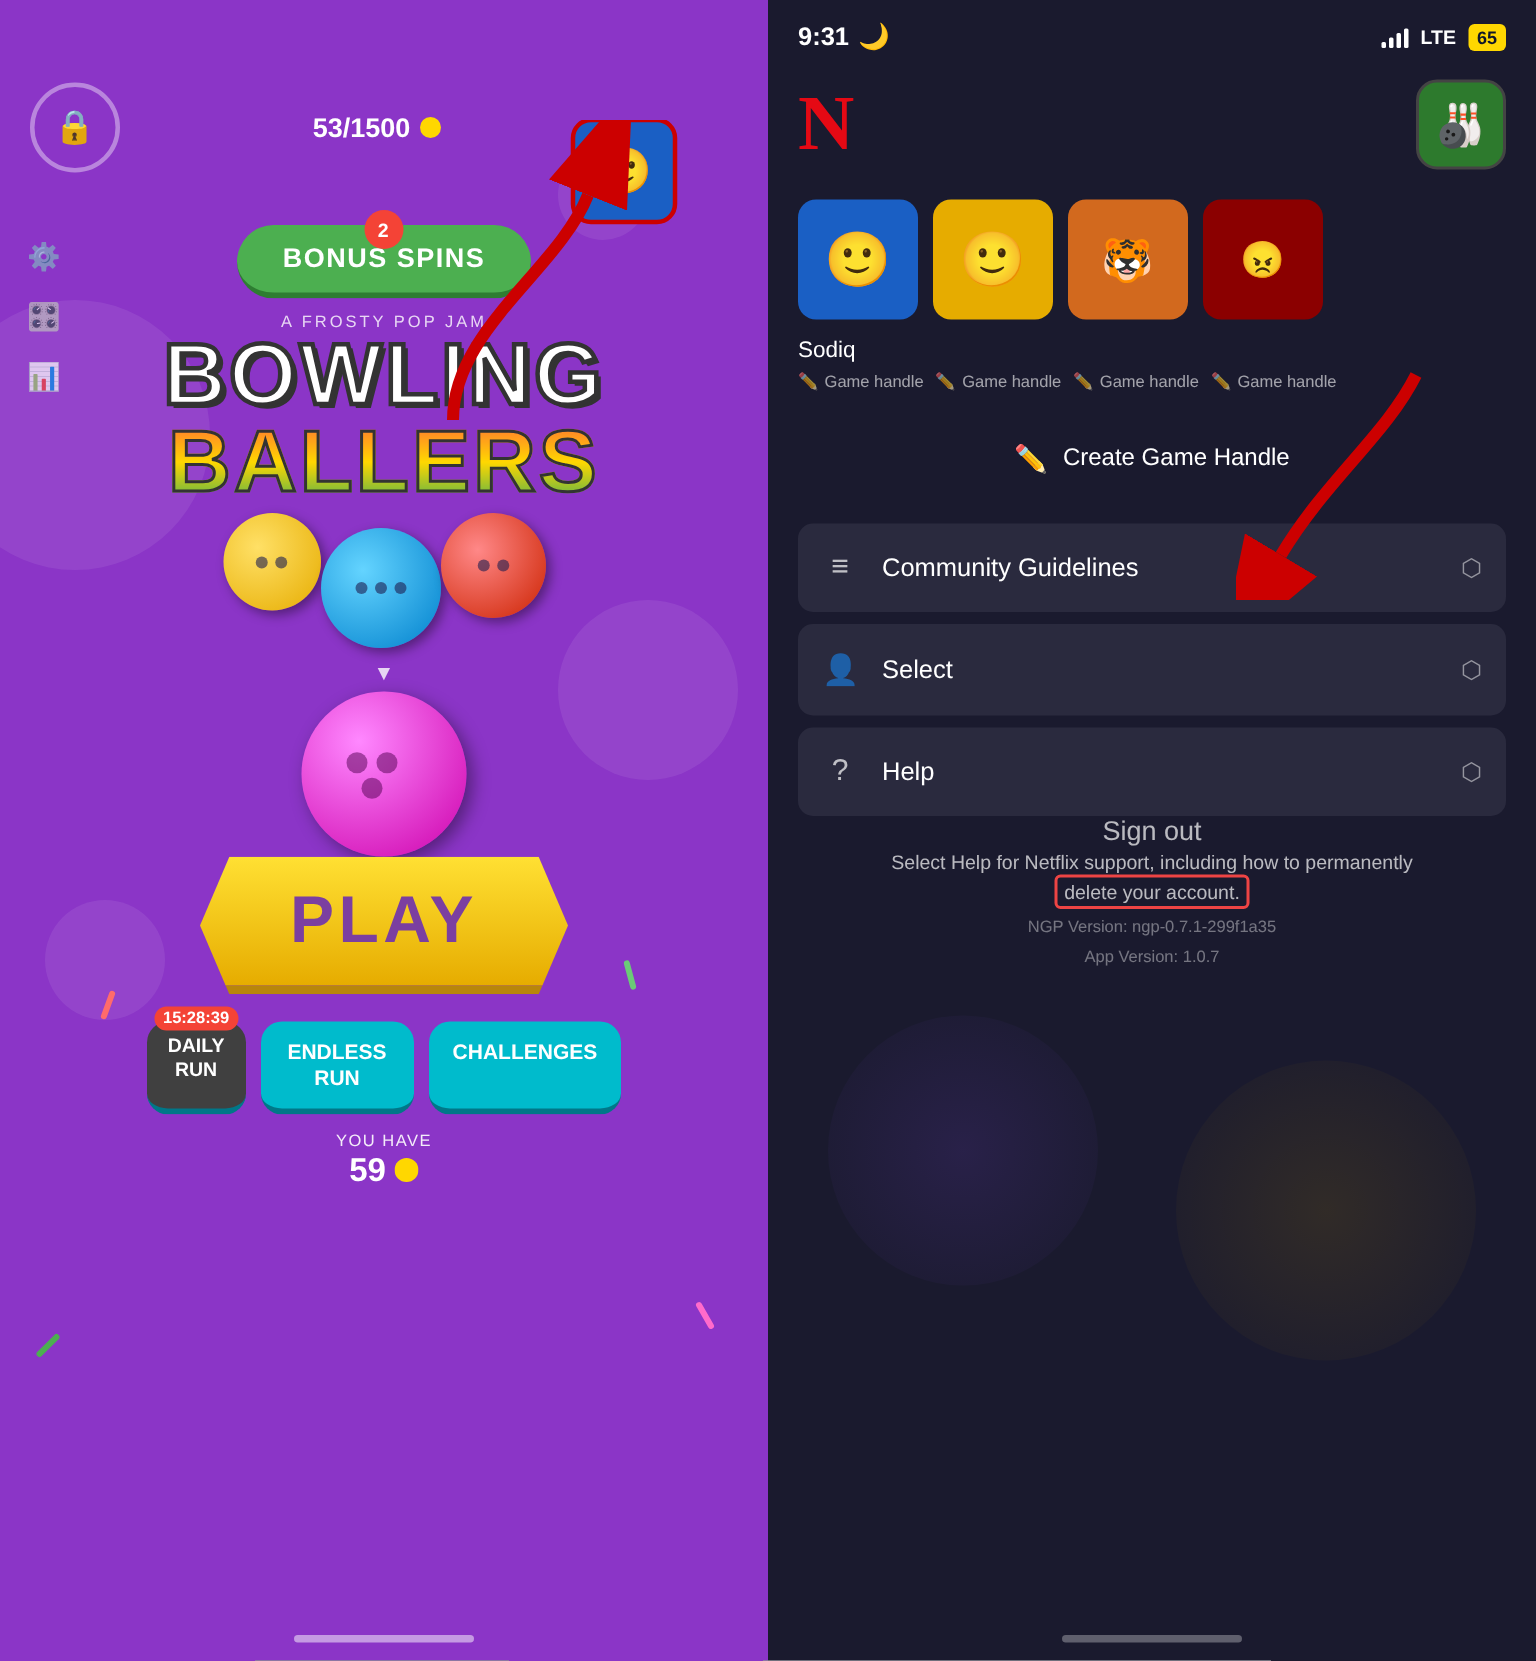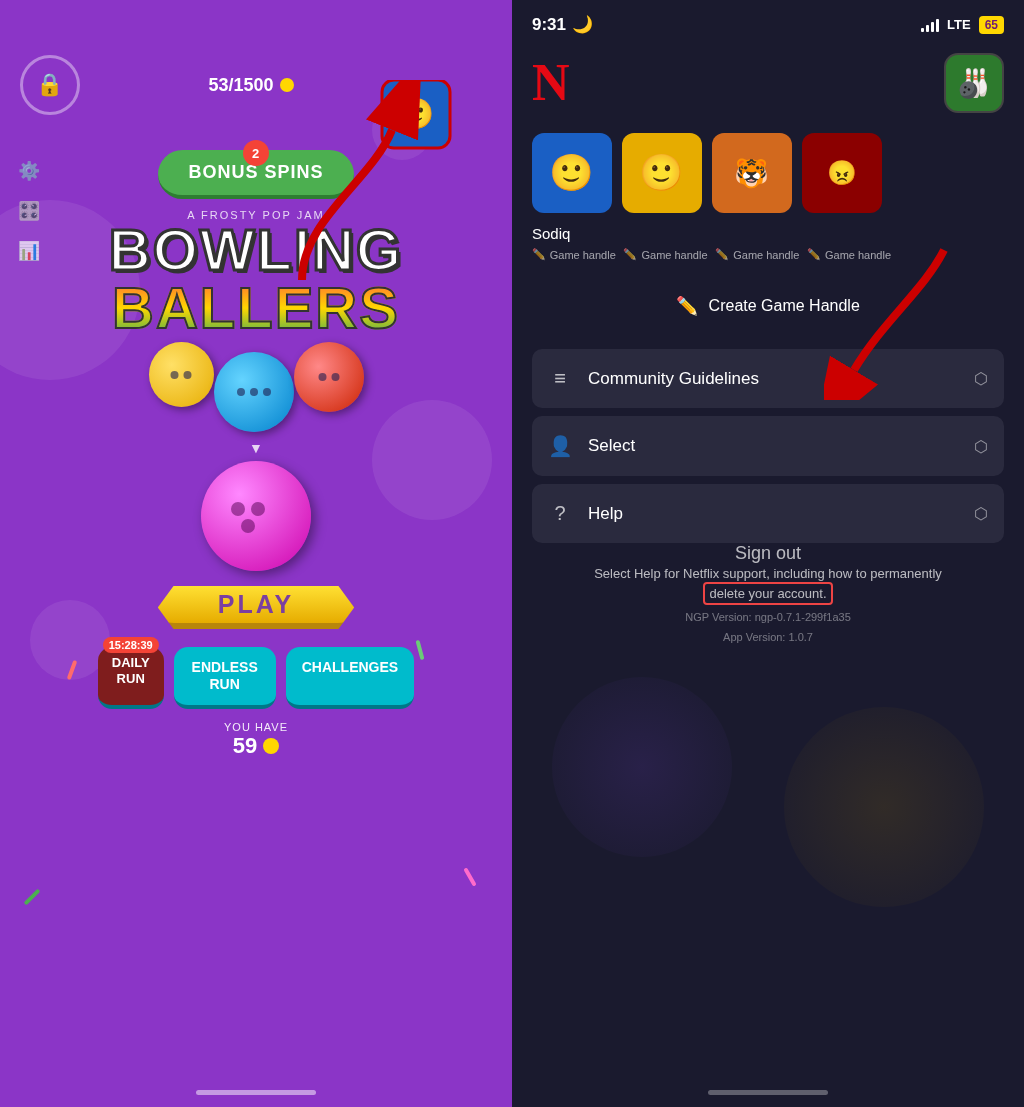--- a/index.html
+++ b/index.html
@@ -224,44 +224,43 @@
       position: absolute;
       top: 50%;
       left: 50%;
       transform: translate(-55%, -50%);
     }
 
     
     .play-btn {
       background: linear-gradient(to bottom, #FFE033, #E6AC00);
       color: #7B3FA0;
-      font-size: 25px;
+      font-size: 44px;
       font-weight: 900;
-      padding: 4px 60px;
+      padding: 18px 60px;
       border-radius: 16px;
-      margin-top: 15px;
       border-bottom: 6px solid #B8860B;
       letter-spacing: 3px;
       text-transform: uppercase;
       position: relative;
       z-index: 5;
       clip-path: polygon(8% 0%, 92% 0%, 100% 50%, 92% 100%, 8% 100%, 0% 50%);
     }
 
     
     .bottom-btns {
       display: flex;
       gap: 10px;
       margin-top: 18px;
       position: relative;
       z-index: 5;
     }
 
     .daily-run-btn {
-      background: #7f1d1d;
+      background: #404040;
       border-radius: 14px;
       padding: 8px 14px;
       color: white;
       font-weight: 900;
       text-align: center;
       border-bottom: 4px solid #007788;
       font-size: 13px;
       text-transform: uppercase;
       position: relative;
     }
@@ -397,21 +396,21 @@
     }
 
     .lte-badge {
       font-size: 13px;
       font-weight: 700;
       color: white;
     }
 
     .battery-badge {
       background: #FFD700;
-      color: #701a75;
+      color: #0f172a;
       padding: 2px 6px;
       border-radius: 4px;
       font-size: 12px;
       font-weight: 700;
     }
 
     
     .netflix-header {
       display: flex;
       justify-content: space-between;

